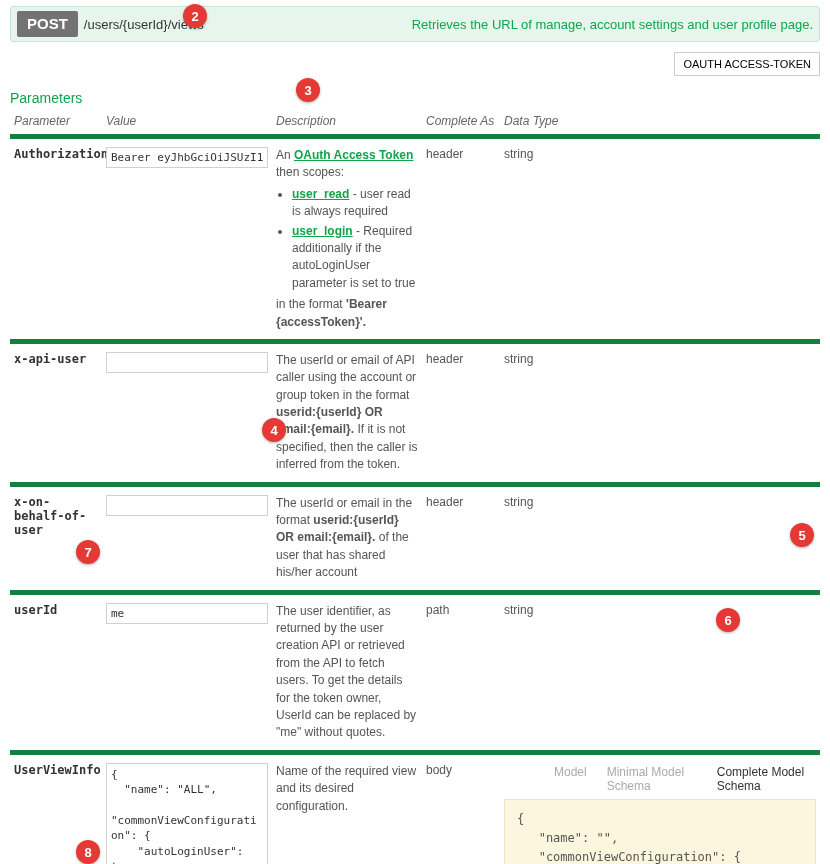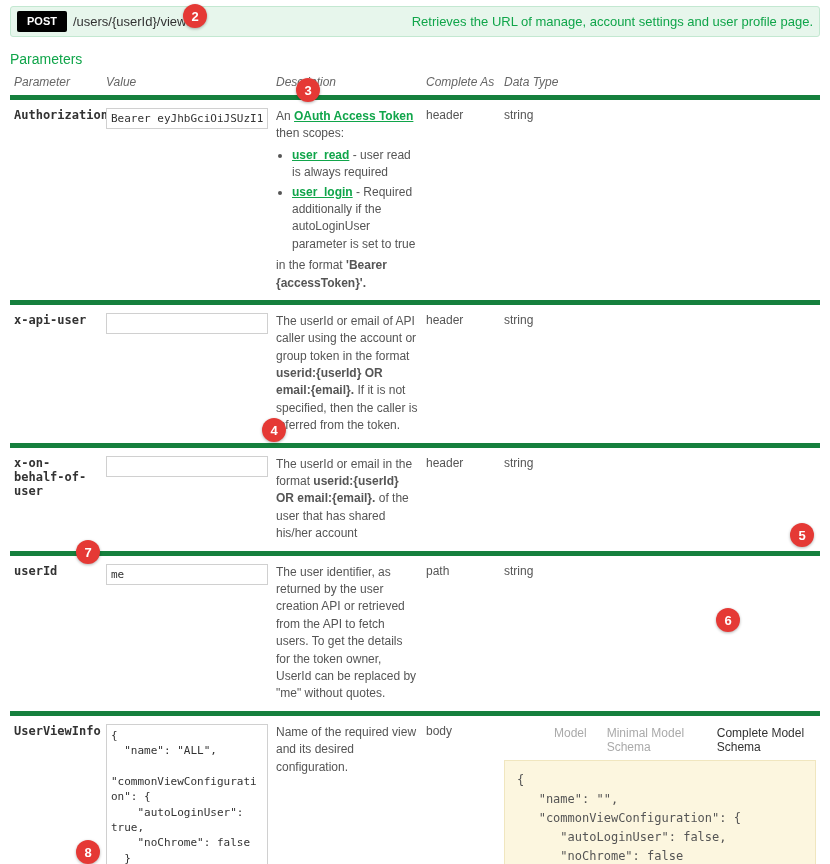--- a/index.html
+++ b/index.html
@@ -19,24 +19,24 @@
   .op-head {
     background: #e7f6ec;
     border: 1px solid #c3e8d1;
     border-radius: 3px;
     padding: 4px 6px;
     display: flex;
     align-items: center;
     gap: 6px;
   }
   .method {
-    background: #000000;
+    background: #737373;
     color: #fff;
     font-weight: 700;
-    font-size: 11px;
+    font-size: 15px;
     padding: 4px 10px 5px;
     border-radius: 2px;
   }
   .path {
     color: #333;
     font-size: 13px;
   }
   .op-desc {
     margin-left: auto;
     color: #10a54a;
@@ -135,20 +135,23 @@
   <div class="badge" style="left:716px; top:608px;">6</div>
   <div class="badge" style="left:76px;  top:540px;">7</div>
   <div class="badge" style="left:76px;  top:840px;">8</div>
 
   <div class="op-head">
     <span class="method">POST</span>
     <span class="path">/users/{userId}/views</span>
     <span class="op-desc">Retrieves the URL of manage, account settings and user profile page.</span>
   </div>
 
+  <div class="oauth-wrap">
+    <button class="oauth-btn">OAUTH ACCESS-TOKEN</button>
+  </div>
 
   <div class="section-h">Parameters</div>
 
   <table class="params">
     <colgroup>
       <col style="width:92px">
         <col style="width:170px">
         <col style="width:150px">
         <col style="width:78px">
         <col>

